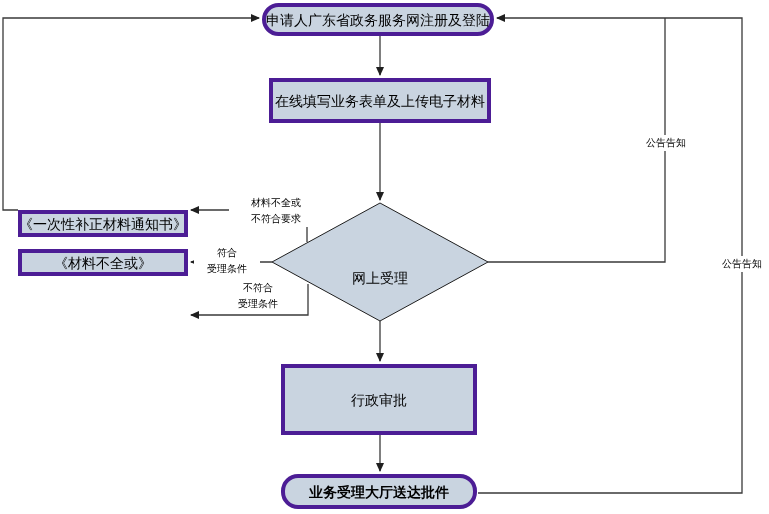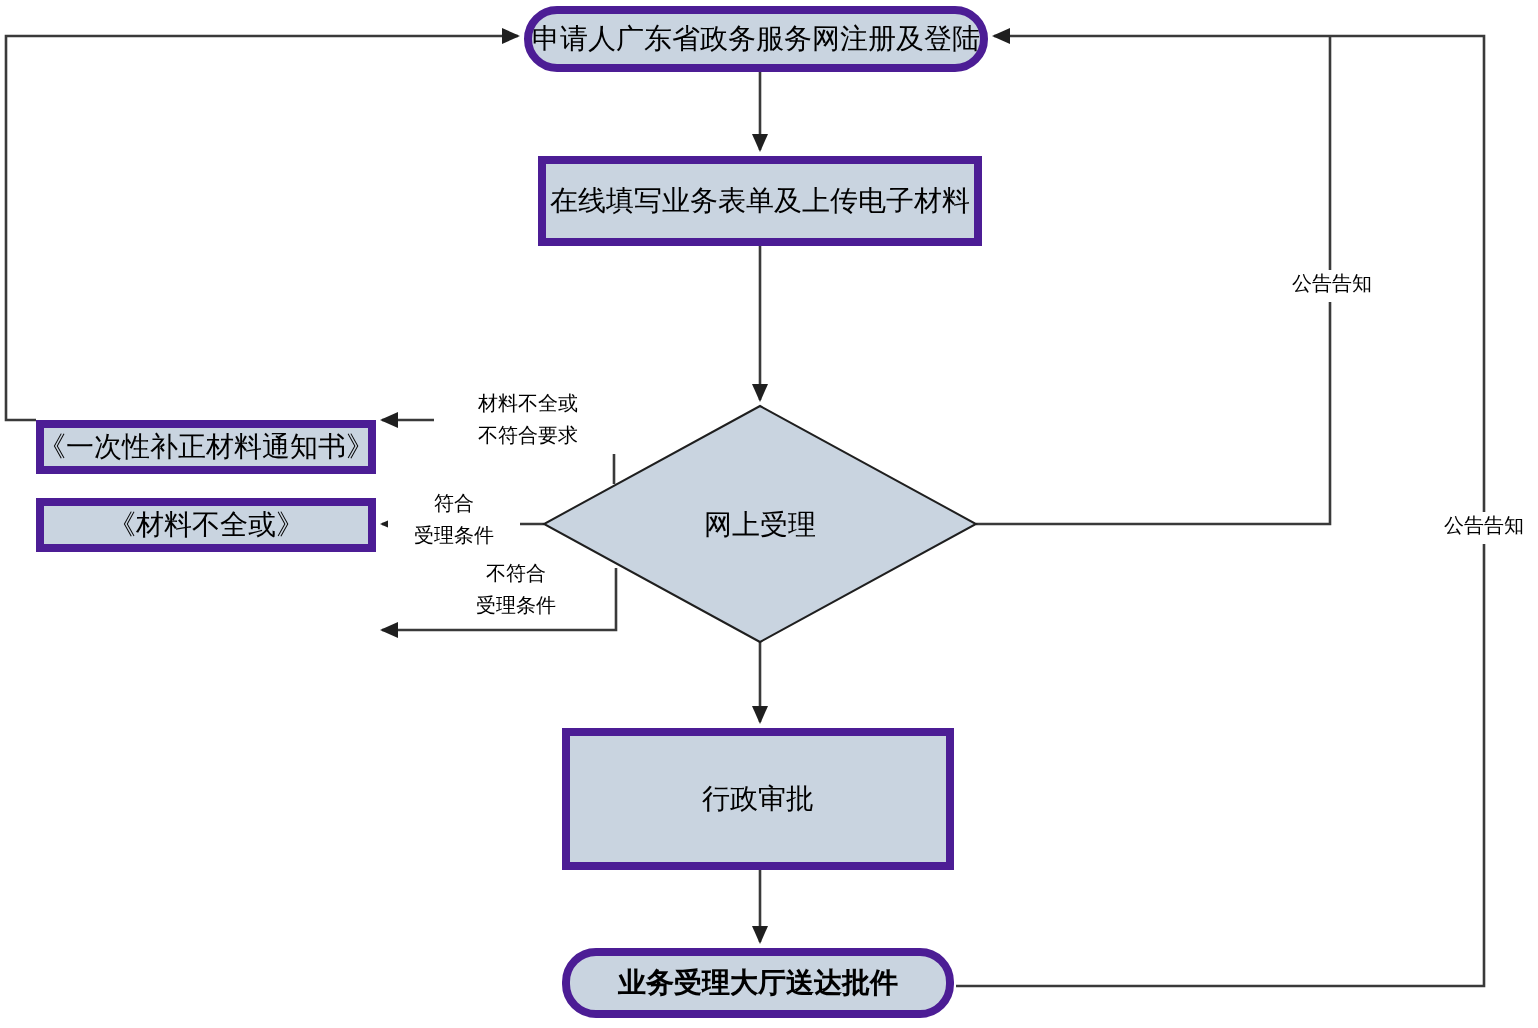--- a/index.html
+++ b/index.html
@@ -21,20 +21,21 @@
     text-align:center;
     font-size:14px;
     line-height:16px;
     white-space:nowrap;
   }
   .terminator{border-radius:17px;}
   .diamond-label{
     position:absolute;
     background:transparent;border:none;
     font-size:14px;
+    margin-top:16px;
   }
   .edge-label{
     position:absolute;
     background:#ffffff;
     text-align:center;
     font-size:10px;
     line-height:16px;
     white-space:nowrap;
     padding:0 1px;
   }
@@ -94,21 +95,21 @@
 
 
   <div class="node" style="left:281px;top:364px;width:196px;height:71px;">
     <span>行政审批</span>
   </div>
 
   <div class="node terminator" style="left:281px;top:474px;width:196px;height:35px;font-weight:bold;">
     <span>业务受理大厅送达批件</span>
   </div>
 
-  <div class="edge-label" style="left:217px;top:195px;width:92px;">
+  <div class="edge-label" style="left:229px;top:195px;width:92px;">
     <div>材料不全或</div>
     <div>不符合要求</div>
   </div>
 
   <div class="edge-label" style="left:194px;top:245px;width:64px;">
     <div>符合</div>
     <div>受理条件</div>
   </div>
 
   <div class="edge-label" style="left:225px;top:280px;width:64px;">

